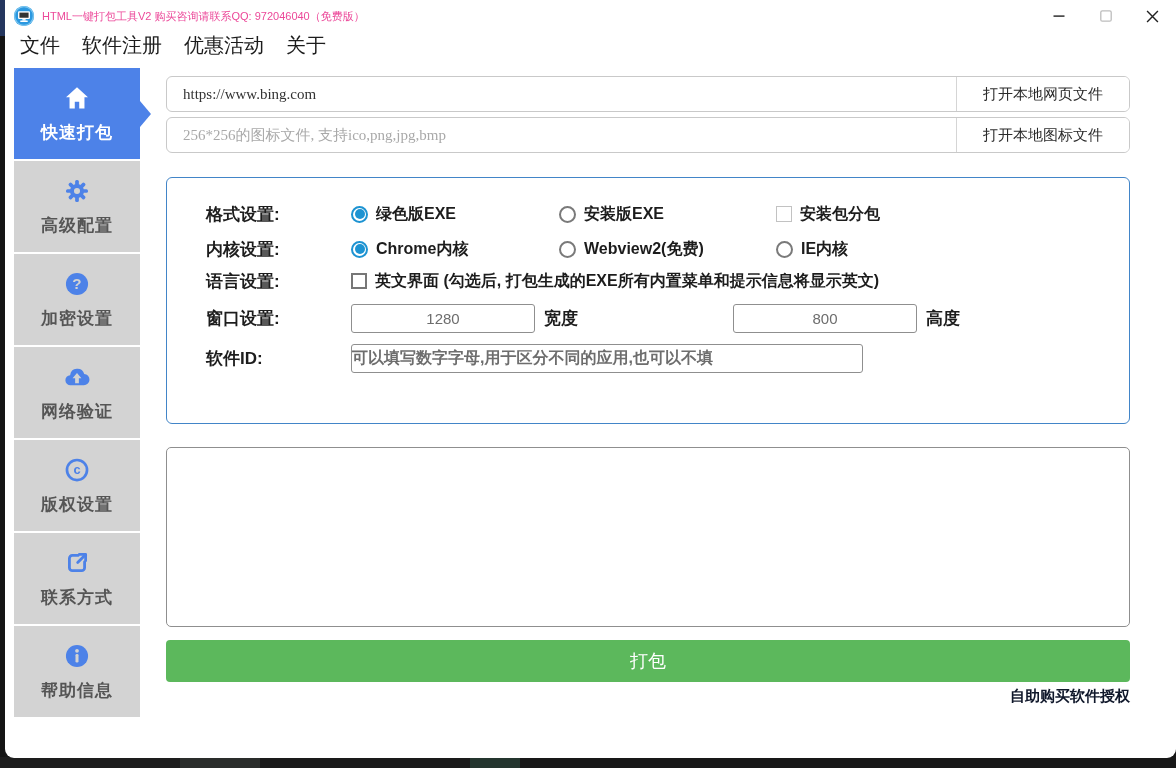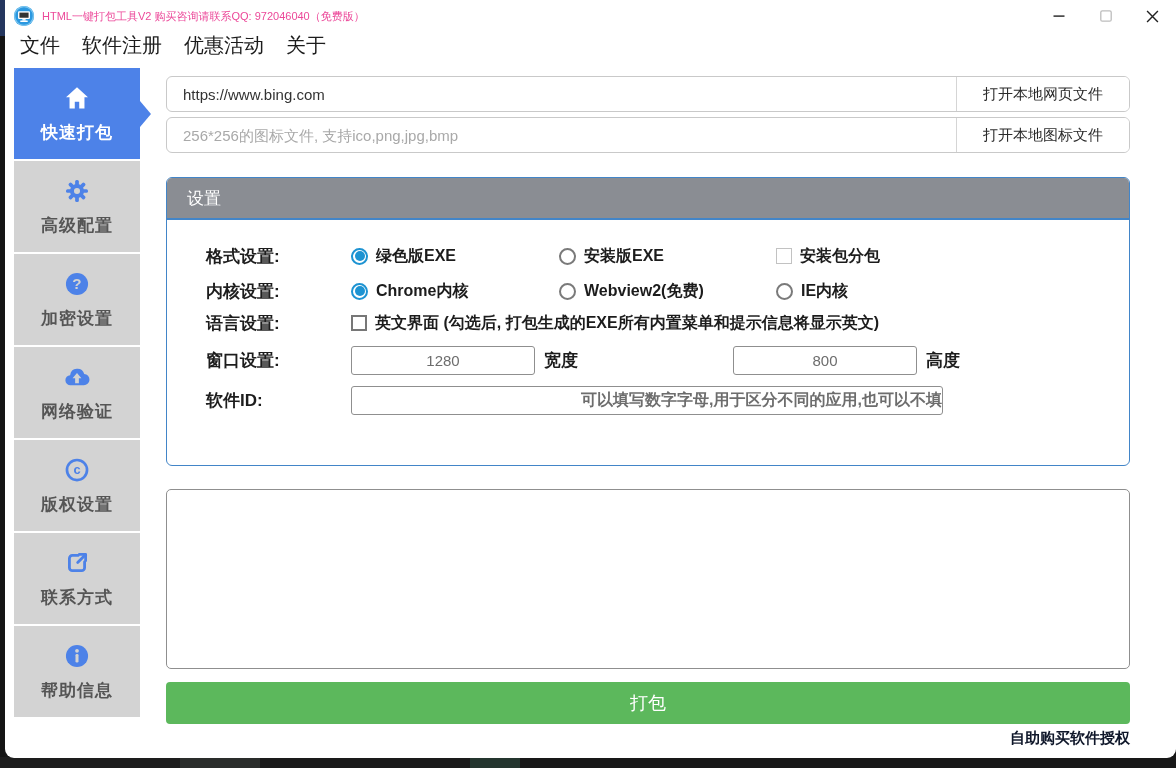--- a/index.html
+++ b/index.html
@@ -51,21 +51,21 @@
   
   .main { position:absolute; left:161px; top:76px; width:964px; }
 
   .input-group {
     display:flex; height:36px; border:1px solid #c9c9c9; border-radius:6px;
     background:#fff; overflow:hidden; align-items:stretch;
   }
   .input-group + .input-group { margin-top:5px; }
   .input-group input {
     flex:1; border:none; outline:none; padding:0 16px; font-size:15px; color:#333;
-    font-family:Liberation Sans, sans-serif; background:transparent;
+    font-family:Liberation Serif, serif; background:transparent;
   }
   .input-group input::placeholder { color:#a9a9a9; }
   .group-btn {
     width:173px; border:none; border-left:1px solid #d5d5d5; background:#fff;
     font-size:15px; color:#2b2b2b; font-weight:500; font-family:Liberation Sans, sans-serif; cursor:pointer;
     white-space:nowrap;
   }
 
   
   .panel { margin-top:24px; border:1px solid #4285c8; border-radius:6px; overflow:hidden; background:#fff; }
@@ -94,22 +94,22 @@
   .checkbox { width:16px; height:16px; border:2px solid #777; background:#fff; flex:0 0 auto; }
   .checkbox.light { border:1.5px solid #c2c2c2; }
 
   .size-input {
     width:184px; height:29px; border:1px solid #8f8f8f; border-radius:3px;
     text-align:center; font-size:15px; color:#6d6d6d; font-family:inherit; outline:none;
   }
   .unit-label { font-size:17px; font-weight:700; color:#1d1d1d; margin-left:9px; white-space:nowrap; }
   .gap-mid { margin-left:155px;text-align:center; }
   .appid-input {
-    width:592px; height:29px; border:1px solid #8f8f8f; border-radius:3px;
-    text-align:right; font-size:16px; font-weight:700; color:#6d6d6d;
+    width:512px; height:29px; border:1px solid #8f8f8f; border-radius:3px;
+    text-align:left; font-size:16px; font-weight:700; color:#6d6d6d;
     font-family:inherit; outline:none;
   }
   .appid-input::placeholder { color:#6d6d6d; font-weight:700; }
 
   
   .log-box {
     margin-top:23px; width:964px; height:180px; border:1px solid #8f8f8f; border-radius:5px;
     resize:none; outline:none; background:#fff; font-family:inherit; font-size:14px; padding:8px;
     display:block;
   }
@@ -254,21 +254,20 @@
       <button class="group-btn">打开本地网页文件</button>
     </div>
 
     <div class="input-group">
       <input type="text" placeholder="256*256的图标文件, 支持ico,png,jpg,bmp" style="">
       <button class="group-btn">打开本地图标文件</button>
     </div>
 
     
     <div class="panel">
-      <div class="panel-header">设置</div>
       <div class="panel-body">
 
         <div class="form-row row-1">
           <span class="row-label">格式设置:</span>
           <span class="opt opt-c1">
             <span class="radio checked"></span>
             <span class="opt-label">绿色版EXE</span>
           </span>
           <span class="opt opt-c2">
             <span class="radio"></span>

